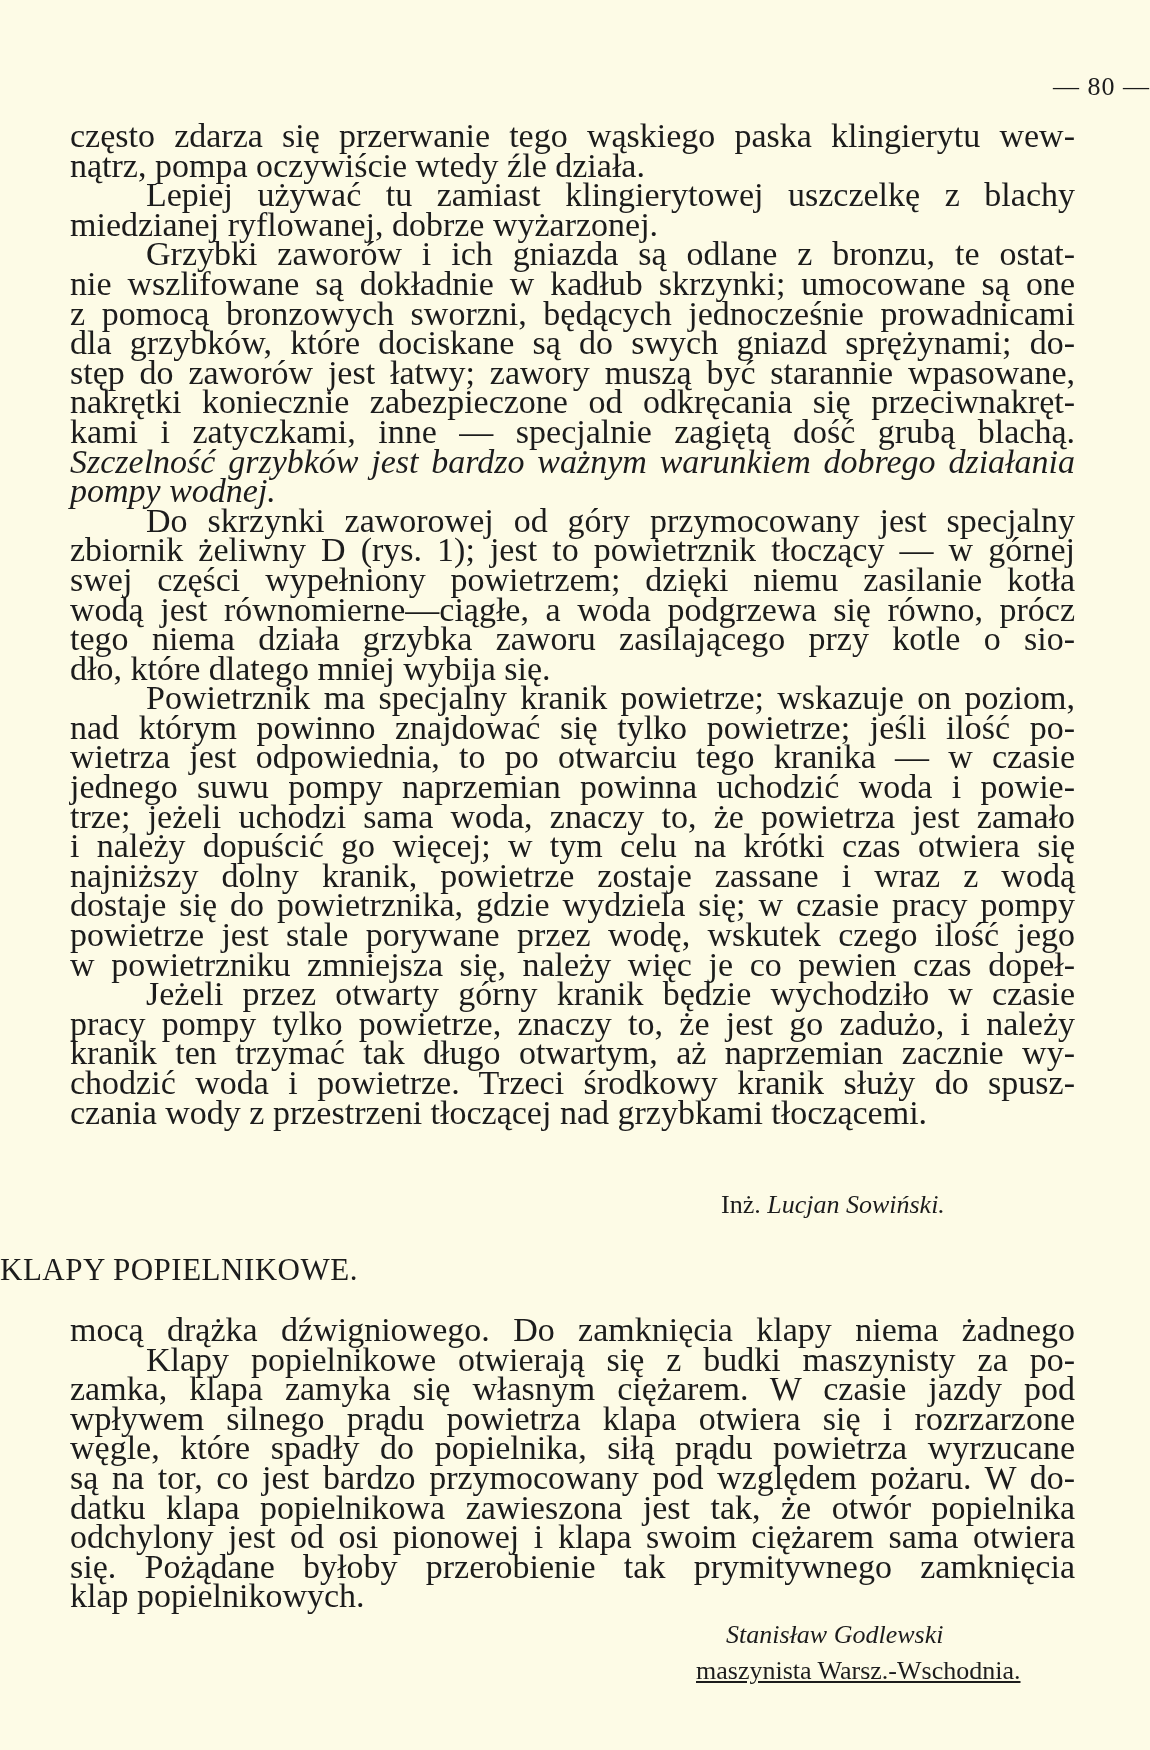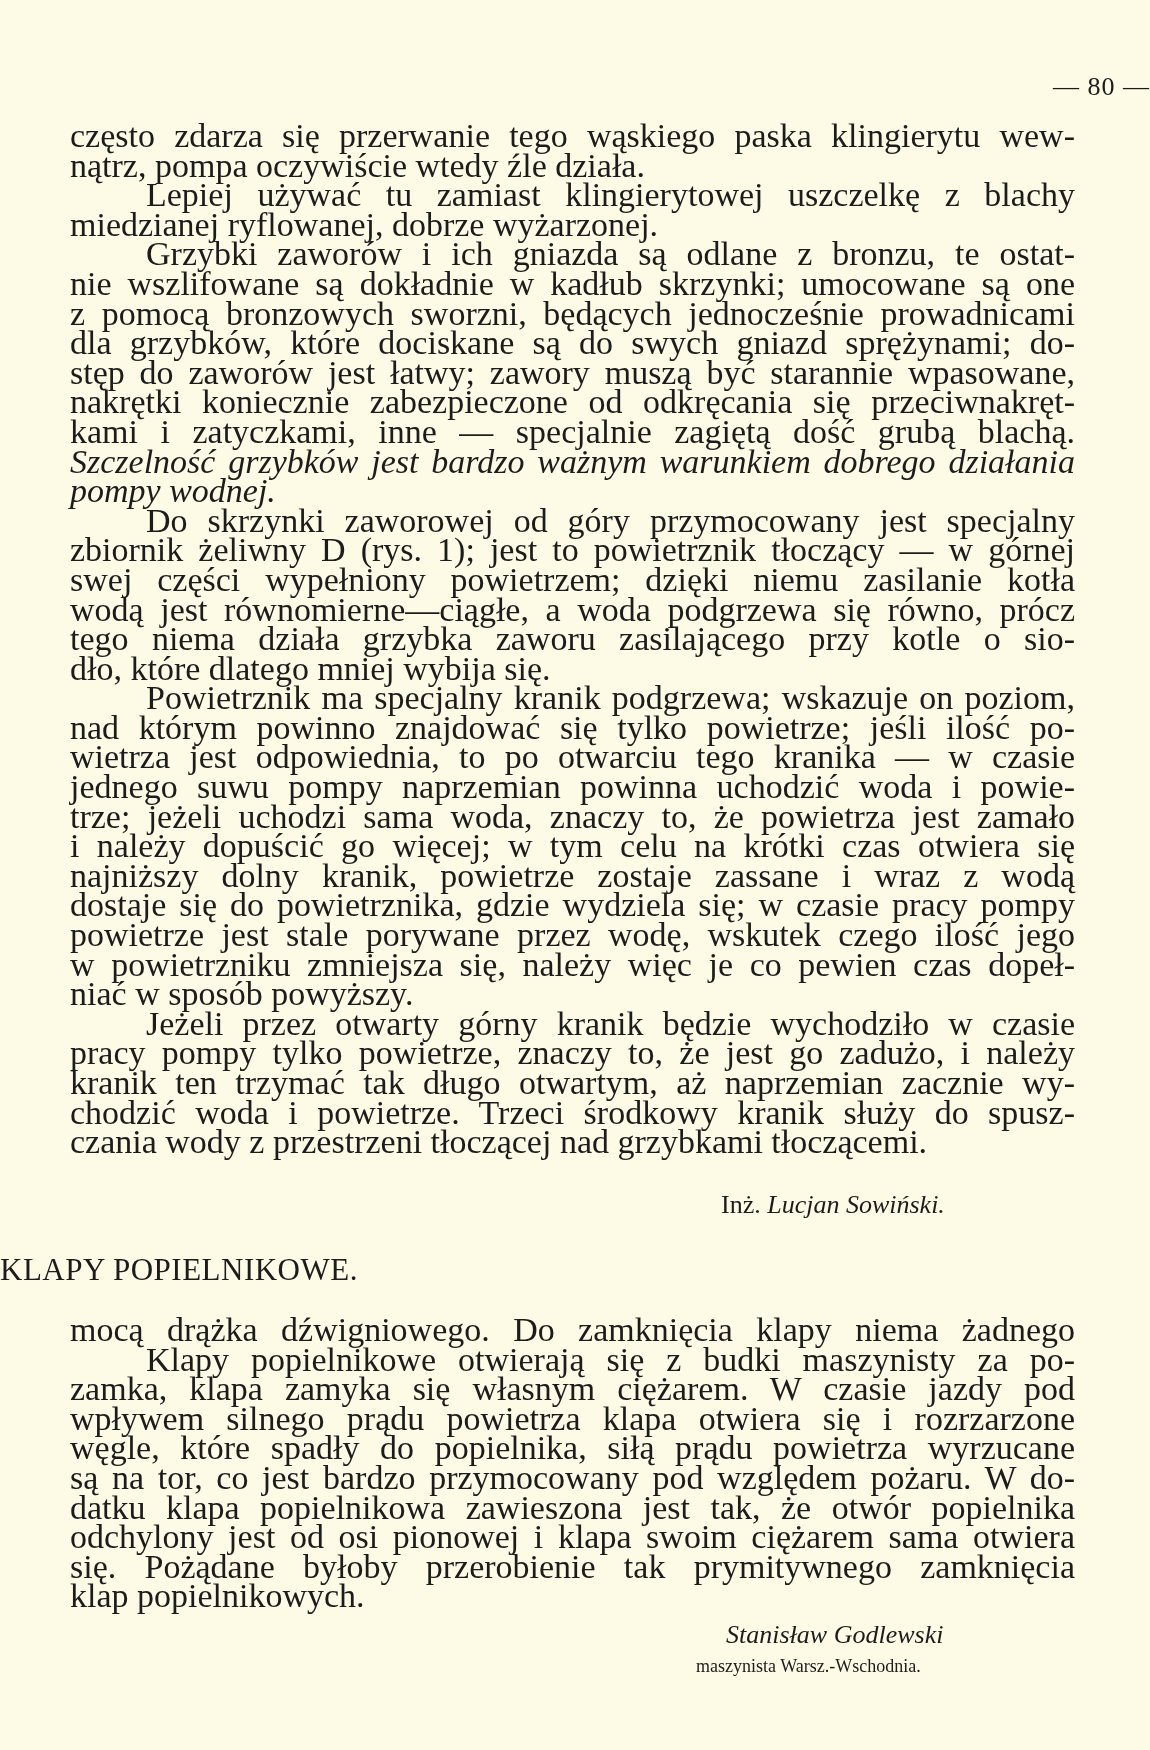--- a/index.html
+++ b/index.html
@@ -26,21 +26,21 @@
   .line.last { text-align-last: left; }
   .line.indent { padding-left: 76px; }
   .italic { font-style: italic; }
   .sig {
     position: absolute; font-size: 26px; white-space: nowrap;
   }
   .heading {
     position: absolute; top: 1252px; left: 0; width: 1150px;
     font-size: 31px; letter-spacing: 0.5px;
   }
-  .sub { font-size: 18px; }
+  .sub { font-size: 26px; text-decoration: underline; }
 </style>
 </head>
 <body>
 
 <div class="page-number">— 80 —</div>
 
 <div class="text" id="article1-body" style="top:121px;">
     <span class="line">często zdarza się przerwanie tego wąskiego paska klingierytu wew-</span>
     <span class="line last">nątrz, pompa oczywiście wtedy źle działa.</span>
     <span class="line indent">Lepiej używać tu zamiast klingierytowej uszczelkę z blachy</span>
@@ -53,31 +53,30 @@
     <span class="line">nakrętki koniecznie zabezpieczone od odkręcania się przeciwnakręt-</span>
     <span class="line">kami i zatyczkami, inne — specjalnie zagiętą dość grubą blachą.</span>
     <span class="line italic">Szczelność grzybków jest bardzo ważnym warunkiem dobrego działania</span>
     <span class="line last italic">pompy wodnej.</span>
     <span class="line indent">Do skrzynki zaworowej od góry przymocowany jest specjalny</span>
     <span class="line">zbiornik żeliwny D (rys. 1); jest to powietrznik tłoczący — w górnej</span>
     <span class="line">swej części wypełniony powietrzem; dzięki niemu zasilanie kotła</span>
     <span class="line">wodą jest równomierne—ciągłe, a woda podgrzewa się równo, prócz</span>
     <span class="line">tego niema działa grzybka zaworu zasilającego przy kotle o sio-</span>
     <span class="line last">dło, które dlatego mniej wybija się.</span>
-    <span class="line indent">Powietrznik ma specjalny kranik podgrzewa; wskazuje on poziom,</span>
+    <span class="line indent">Powietrznik ma specjalny kranik powietrze; wskazuje on poziom,</span>
     <span class="line">nad którym powinno znajdować się tylko powietrze; jeśli ilość po-</span>
     <span class="line">wietrza jest odpowiednia, to po otwarciu tego kranika — w czasie</span>
     <span class="line">jednego suwu pompy naprzemian powinna uchodzić woda i powie-</span>
     <span class="line">trze; jeżeli uchodzi sama woda, znaczy to, że powietrza jest zamało</span>
     <span class="line">i należy dopuścić go więcej; w tym celu na krótki czas otwiera się</span>
     <span class="line">najniższy dolny kranik, powietrze zostaje zassane i wraz z wodą</span>
     <span class="line">dostaje się do powietrznika, gdzie wydziela się; w czasie pracy pompy</span>
     <span class="line">powietrze jest stale porywane przez wodę, wskutek czego ilość jego</span>
     <span class="line">w powietrzniku zmniejsza się, należy więc je co pewien czas dopeł-</span>
-    <span class="line last">niać w sposób powyższy.</span>
     <span class="line indent">Jeżeli przez otwarty górny kranik będzie wychodziło w czasie</span>
     <span class="line">pracy pompy tylko powietrze, znaczy to, że jest go zadużo, i należy</span>
     <span class="line">kranik ten trzymać tak długo otwartym, aż naprzemian zacznie wy-</span>
     <span class="line">chodzić woda i powietrze. Trzeci środkowy kranik służy do spusz-</span>
     <span class="line last">czania wody z przestrzeni tłoczącej nad grzybkami tłoczącemi.</span>
   </div>
 
 <div class="sig" style="top:1190px; left:721px;">
   <span>Inż.</span>
   <span class="italic">Lucjan Sowiński.</span>

